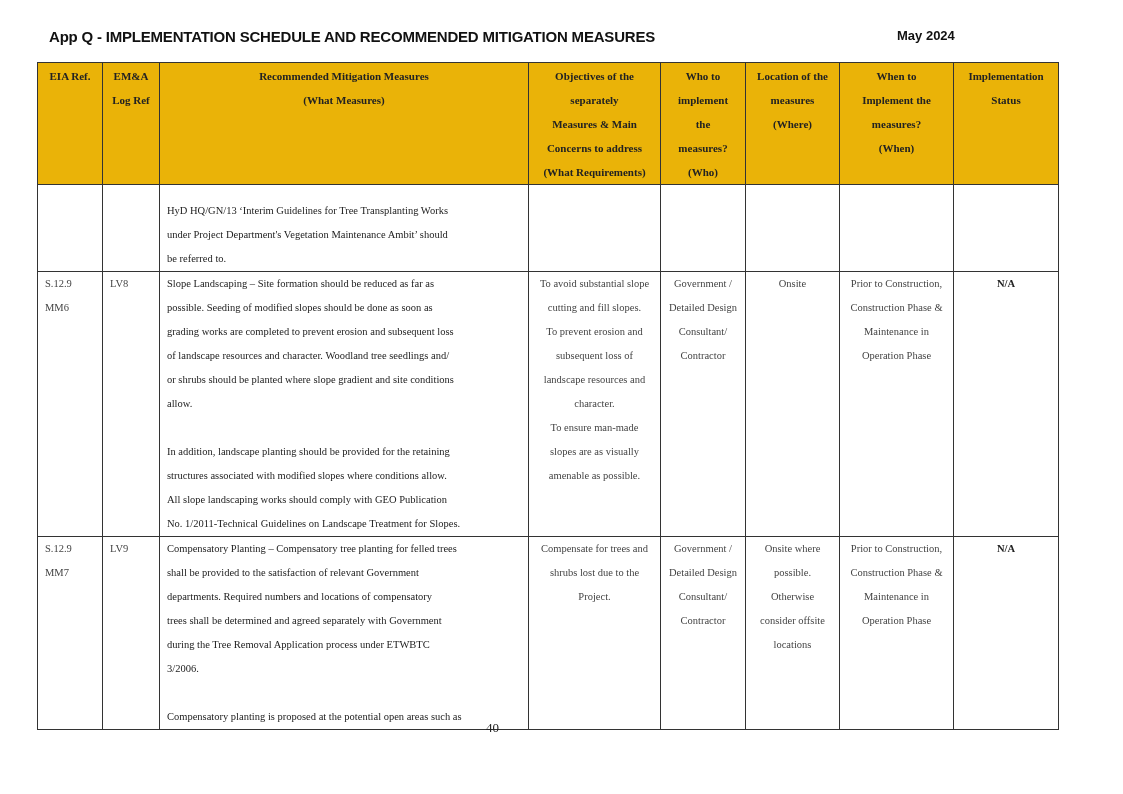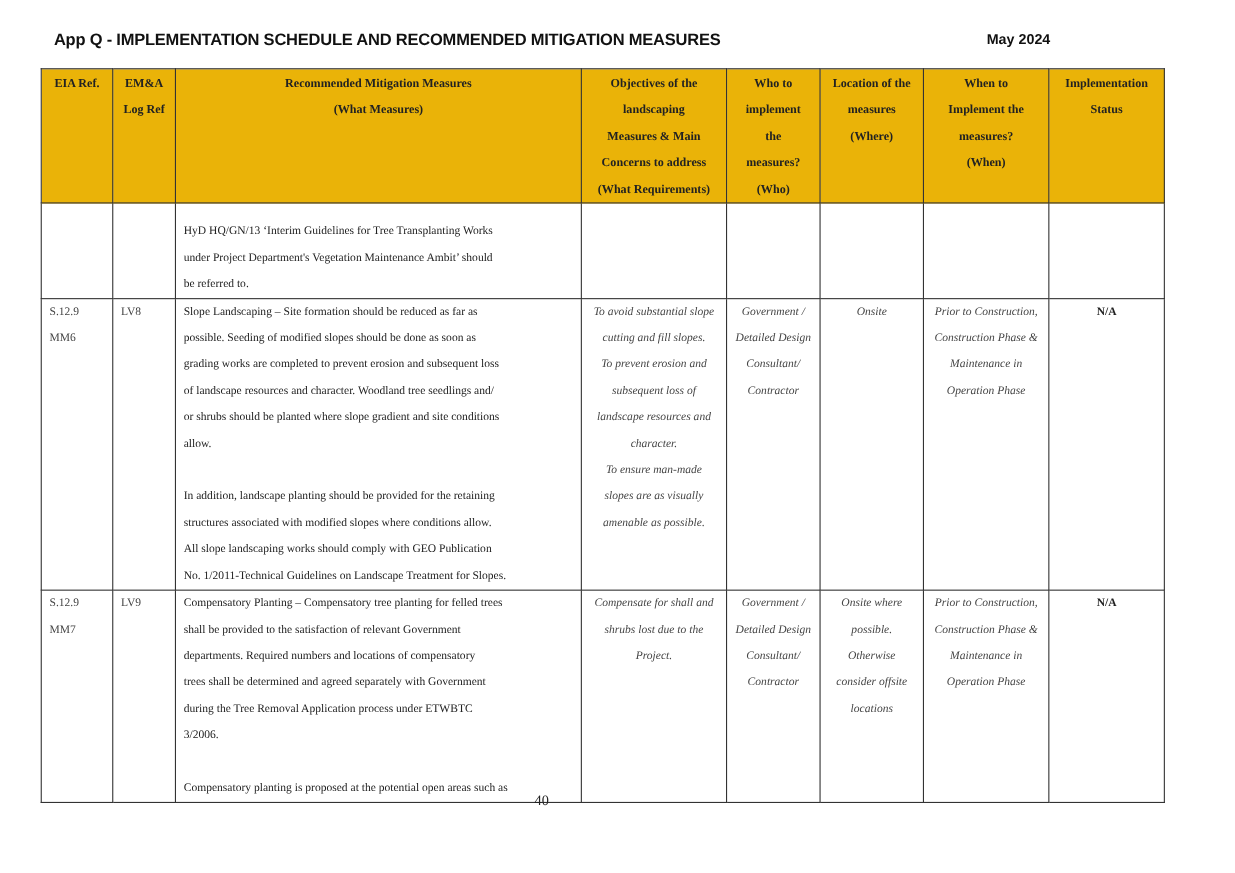--- a/index.html
+++ b/index.html
@@ -23,21 +23,21 @@
       border: 1.5px solid #333; vertical-align: top; padding: 0;
     }
     table.schedule th {
       background: #eab308; font-weight: bold; font-size: 11px;
       text-align: center; line-height: 24px; padding-top: 1px;
       height: 118px;
     }
     table.schedule td { font-size: 10.5px; line-height: 24px; }
     .cell-ref { padding-left: 7px !important; font-size: 10px; color: #444; margin-top: 47px; }
     .cell-measure { padding: 0 27px 0 7px !important; font-size: 11px; text-align: justify; color: #222; }
-    .cell-center { text-align: center; font-size: 10px; color: #444; padding: 0 4px !important; font-style: italic; }
+    .cell-center { text-align: center; font-size: 10px; color: #444; padding: 0 4px !important; }
     .cell-status { text-align: center; font-size: 11px; font-weight: bold; color: #222; margin-top: 25px; }
     .line { display: block; }
     .gap { display: block; height: 24px; }
     .page-number {
       position: absolute; left: 0; width: 985px; top: 720px; text-align: center;
       font-family: "Liberation Serif", serif; font-size: 13px; color: #222;
     }
   </style>
 </head>
 <body>
@@ -64,21 +64,21 @@
       <th>
         <span class="line">EM&amp;A</span>
         <span class="line">Log Ref</span>
       </th>
       <th>
         <span class="line">Recommended Mitigation Measures</span>
         <span class="line">(What Measures)</span>
       </th>
       <th>
         <span class="line">Objectives of the</span>
-        <span class="line">landscaping</span>
+        <span class="line">separately</span>
         <span class="line">Measures &amp; Main</span>
         <span class="line">Concerns to address</span>
         <span class="line">(What Requirements)</span>
       </th>
       <th>
         <span class="line">Who to</span>
         <span class="line">implement</span>
         <span class="line">the</span>
         <span class="line">measures?</span>
         <span class="line">(Who)</span>
@@ -181,21 +181,21 @@
         <span class="line">Compensatory Planting – Compensatory tree planting for felled trees</span>
         <span class="line">shall be provided to the satisfaction of relevant Government</span>
         <span class="line">departments.  Required numbers and locations of compensatory</span>
         <span class="line">trees shall be determined and agreed separately with Government</span>
         <span class="line">during the Tree Removal Application process under ETWBTC</span>
         <span class="line">3/2006.</span>
         <span class="gap"></span>
         <span class="line">Compensatory planting is proposed at the potential open areas such as</span>
       </td>
       <td class="cell-center">
-        <span class="line">Compensate for shall and</span>
+        <span class="line">Compensate for trees and</span>
         <span class="line">shrubs lost due to the</span>
         <span class="line">Project.</span>
       </td>
       <td class="cell-center">
         <span class="line">Government /</span>
         <span class="line">Detailed Design</span>
         <span class="line">Consultant/</span>
         <span class="line">Contractor</span>
       </td>
       <td class="cell-center">

